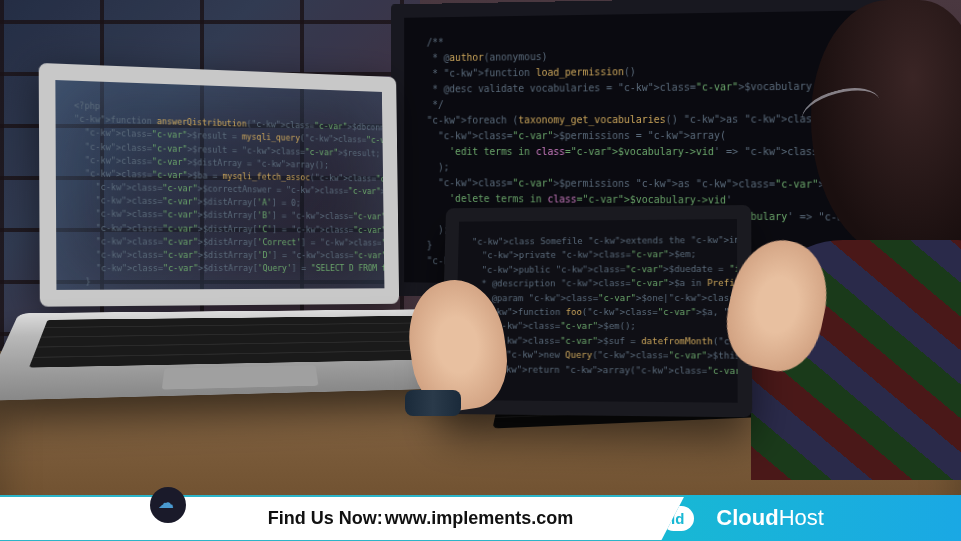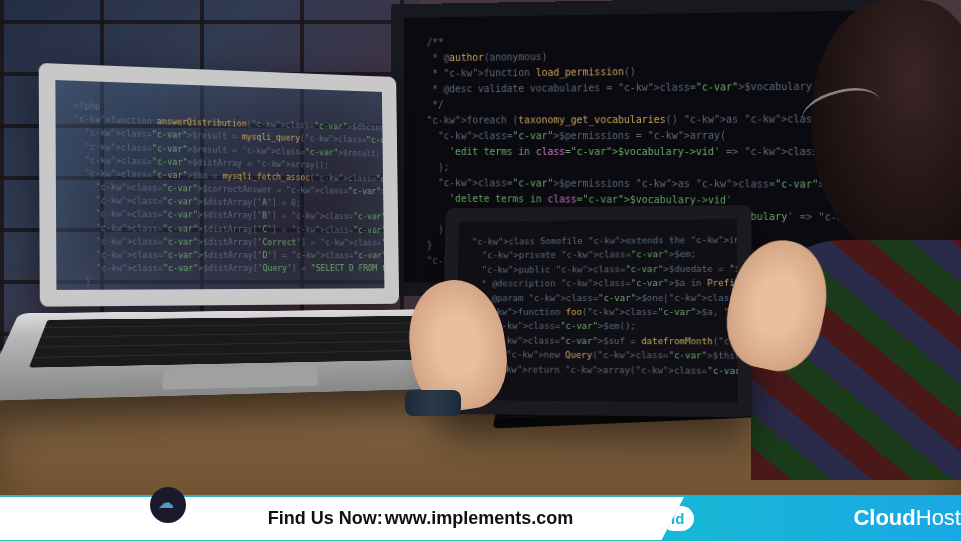--- a/index.html
+++ b/index.html
@@ -229,39 +229,38 @@
   .url {
     font-weight: 900;
     font-size: 18px;
     color: #111;
   }
   .banner-right {
     width: 300px;
     background: linear-gradient(90deg, #18b8d4 0%, #1aa8e4 100%);
     display: flex;
     align-items: center;
-    justify-content: space-between;
-    gap: 12px;
+    justify-content: flex-start;
+    gap: 22px;
     color: #fff;
     position: relative;
     clip-path: polygon(24px 0, 100% 0, 100% 100%, 0 100%);
     margin-left: -24px;
   }
   .logo-badge {
     background: #fff;
     color: #18b8d4;
     font-weight: 800;
     font-size: 15px;
     padding: 4px 10px;
     border-radius: 14px;
   }
   .brand {
     font-weight: 400;
     font-size: 22px;
-    margin-left: 35px;
   }
   .brand b { font-weight: 800; }
 </style>
 </head>
 <body>
 
 <div class="scene">
   <div class="brick-wall"></div>
   <div class="desk"></div>
 

